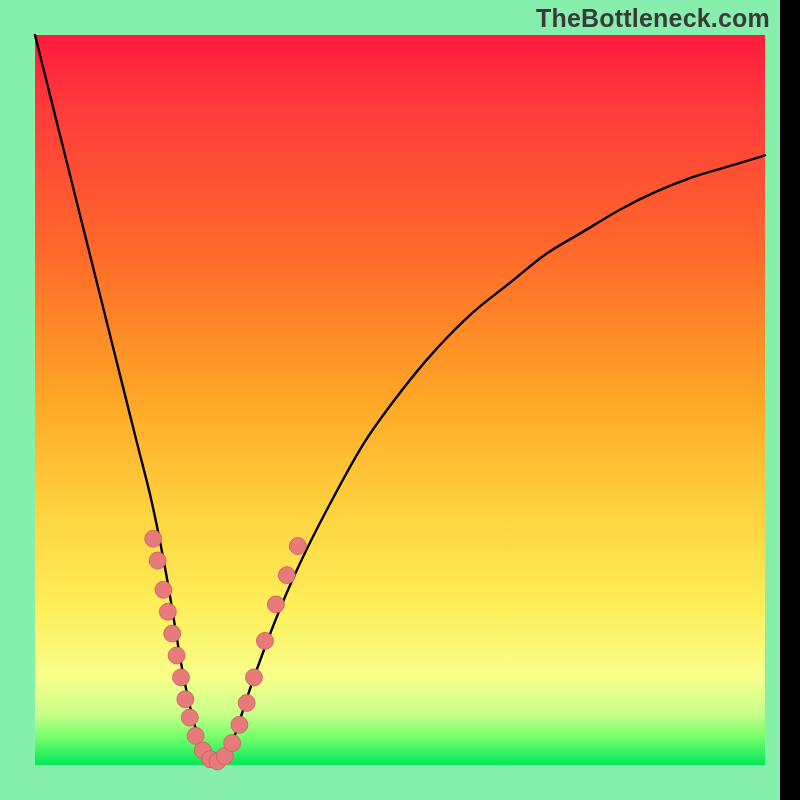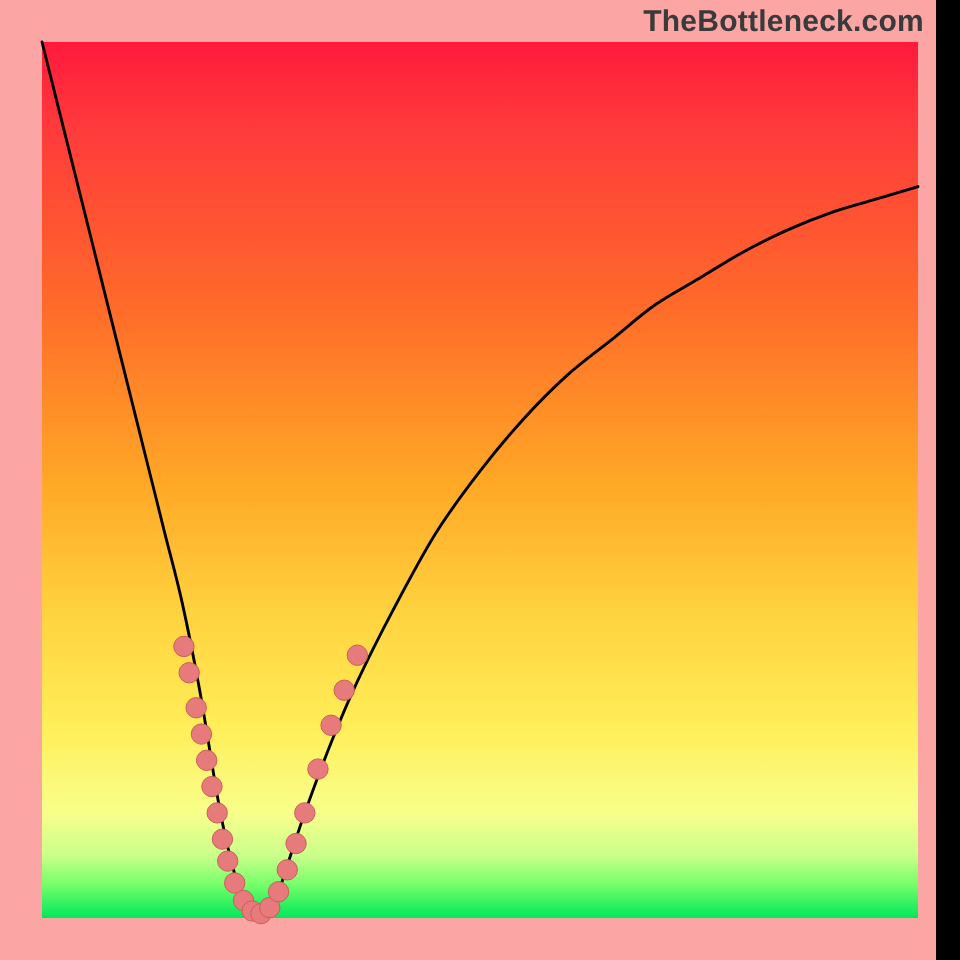--- a/index.html
+++ b/index.html
@@ -8,21 +8,21 @@
     width: 800px;
     height: 800px;
     overflow: hidden;
     background: #000;
     font-family: Arial, Helvetica, sans-serif;
   }
   .frame {
     position: relative;
     width: 780px;
     height: 800px;
-    background: #fca5a5;
+    background: #86efac;
   }
   .plot-area {
     position: absolute;
     left: 35px;
     top: 35px;
     width: 730px;
     height: 730px;
     
     background: linear-gradient(
       to bottom,

